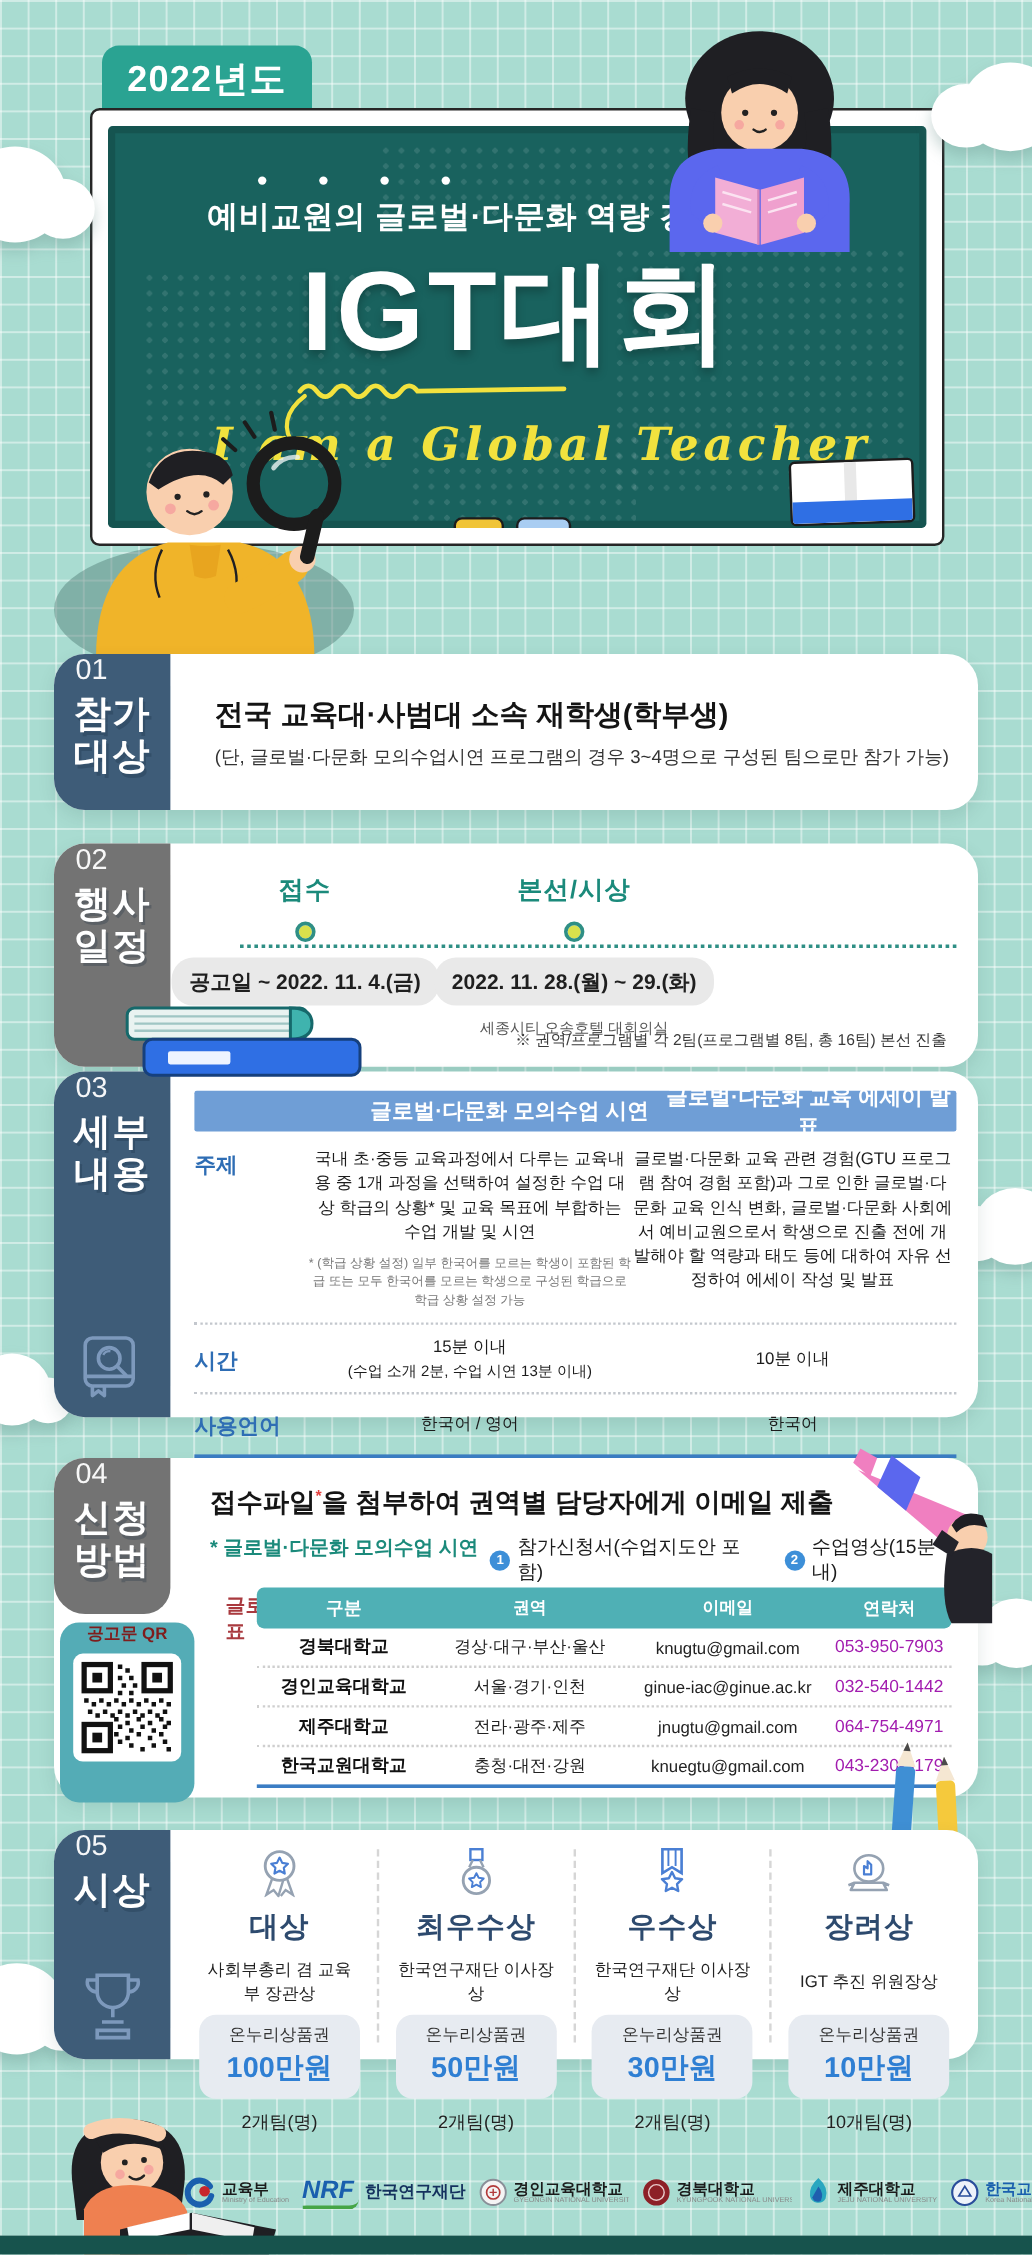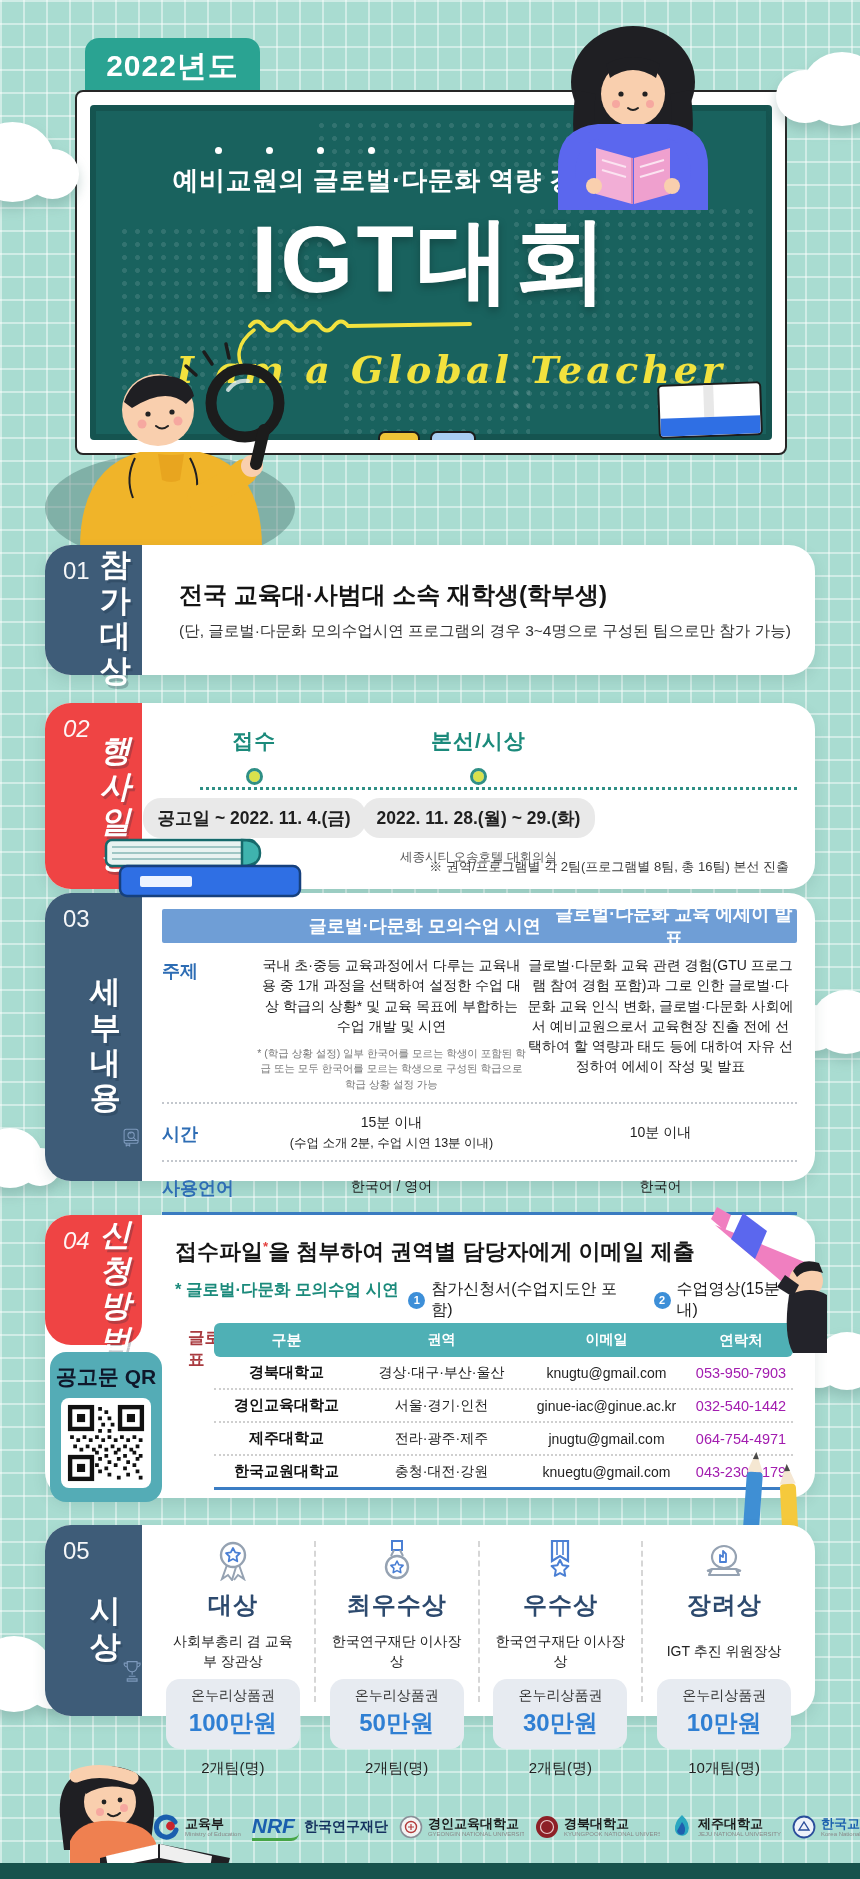--- a/index.html
+++ b/index.html
@@ -42,23 +42,23 @@
   .eraser b{position:absolute;left:44px;top:0;bottom:18px;width:10px;background:#e8e8e8;display:block;}
   
   .cloud{position:absolute;background:#fff;border-radius:50%;
     filter:drop-shadow(0 7px 6px rgba(100,140,135,.35));z-index:3;}
   .cloud::before{content:"";position:absolute;background:#fff;border-radius:50%;width:72%;height:72%;left:-32%;top:24%;}
   .cloud::after{content:"";position:absolute;background:#fff;border-radius:50%;width:62%;height:62%;right:-28%;top:34%;}
   
   .card{position:absolute;left:45px;width:770px;background:#fff;border-radius:26px;
     box-shadow:0 6px 14px rgba(40,80,75,.12);z-index:5;}
   .tab{position:absolute;left:0;top:0;width:97px;height:100%;border-radius:26px 0 0 26px;
-    color:#fff;display:flex;flex-direction:row;align-items:center;padding-top:12px;box-sizing:border-box;}
+    color:#fff;display:flex;flex-direction:column;align-items:center;box-sizing:border-box;}
   .tab.navy{background:#3e5c78;}
-  .tab.teal{background:#ef4444;font-style:italic;}
+  .tab.teal{background:#737373;}
   .tab-num{align-self:flex-start;padding-left:18px;font-size:24px;font-weight:400;opacity:.95;}
   .tab-label{margin-top:4px;font-size:31px;font-weight:900;line-height:1.14;text-align:center;
     letter-spacing:1px;text-shadow:2px 3px 0 rgba(20,40,60,.25);}
   .tab-icon{margin-top:auto;margin-bottom:14px;color:#7d99bc;}
   
   .s1{top:545px;height:130px;}
   .s1-body{margin-left:134px;padding-top:34px;}
   .s1-title{font-size:24px;font-weight:800;color:#141414;}
   .s1-note{margin-top:10px;font-size:15.5px;color:#333;}
   
@@ -89,21 +89,21 @@
   .row-topic{padding:12px 0 10px;}
   .tfoot{margin-top:10px;font-size:10.5px;color:#777;line-height:1.45;}
   .row-time{padding:8px 0;align-items:center;}
   .tsub{font-size:12.5px;margin-top:2px;}
   .row-lang{padding:10px 0 12px;align-items:center;}
   
   .s4{top:1215px;height:283px;}
   .s4 .tab{height:130px;border-radius:26px 0 22px 26px;}
   .qr-block{position:absolute;left:5px;top:137px;width:112px;height:150px;background:#54acb6;
     border-radius:16px;text-align:center;z-index:6;}
-  .qr-label{color:#0f172a;font-size:21px;font-weight:700;padding-top:11px;}
+  .qr-label{color:#7f1d1d;font-size:14px;font-weight:700;padding-top:1px;}
   .qr-box{width:90px;height:90px;background:#fff;border-radius:8px;margin:7px auto 0;
     display:flex;align-items:center;justify-content:center;}
   .s4-body{margin-left:130px;padding-top:22px;position:relative;}
   .s4-heading{font-size:22px;font-weight:800;color:#151515;}
   .s4-heading .star{color:#e4413f;font-size:60%;vertical-align:super;font-weight:900;}
   .req{margin-top:12px;}
   .req-row{display:flex;align-items:flex-start;margin-top:6px;}
   .req-prog{width:242px;font-size:16.5px;font-weight:800;}
   .req-prog.p1{color:#1b8a7b;}
   .req-prog.p2{color:#a93a3f;padding-left:13px;box-sizing:border-box;}
@@ -305,21 +305,21 @@
         <div class="t-head">
           <div class="h1">글로벌·다문화 모의수업 시연</div>
           <div class="h2">글로벌·다문화 교육 에세이 발표</div>
         </div>
         <div class="trow row-topic">
           <div class="tlab">주제</div>
           <div class="tc">
             <div>국내 초·중등 교육과정에서 다루는 교육내용 중 1개 과정을 선택하여 설정한 수업 대상 학급의 상황* 및 교육 목표에 부합하는 수업 개발 및 시연</div>
             <div class="tfoot">* (학급 상황 설정) 일부 한국어를 모르는 학생이 포함된 학급 또는 모두 한국어를 모르는 학생으로 구성된 학급으로 학급 상황 설정 가능</div>
           </div>
-          <div class="tc">글로벌·다문화 교육 관련 경험(GTU 프로그램 참여 경험 포함)과 그로 인한 글로벌·다문화 교육 인식 변화, 글로벌·다문화 사회에서 예비교원으로서 교육현장 진출 전에 선택하여 할 역량과 태도 등에 대하여 자유 선정하여 에세이 작성 및 발표</div>
+          <div class="tc">글로벌·다문화 교육 관련 경험(GTU 프로그램 참여 경험 포함)과 그로 인한 글로벌·다문화 교육 인식 변화, 글로벌·다문화 사회에서 예비교원으로서 학생으로 진출 전에 개발해야 할 역량과 태도 등에 대하여 자유 선정하여 에세이 작성 및 발표</div>
         </div>
         <div class="trow row-time">
           <div class="tlab">시간</div>
           <div class="tc">
               <div>15분 이내</div>
               <div class="tsub">(수업 소개 2분, 수업 시연 13분 이내)</div>
             </div>
           <div class="tc">10분 이내</div>
         </div>
         <div class="trow row-lang">

